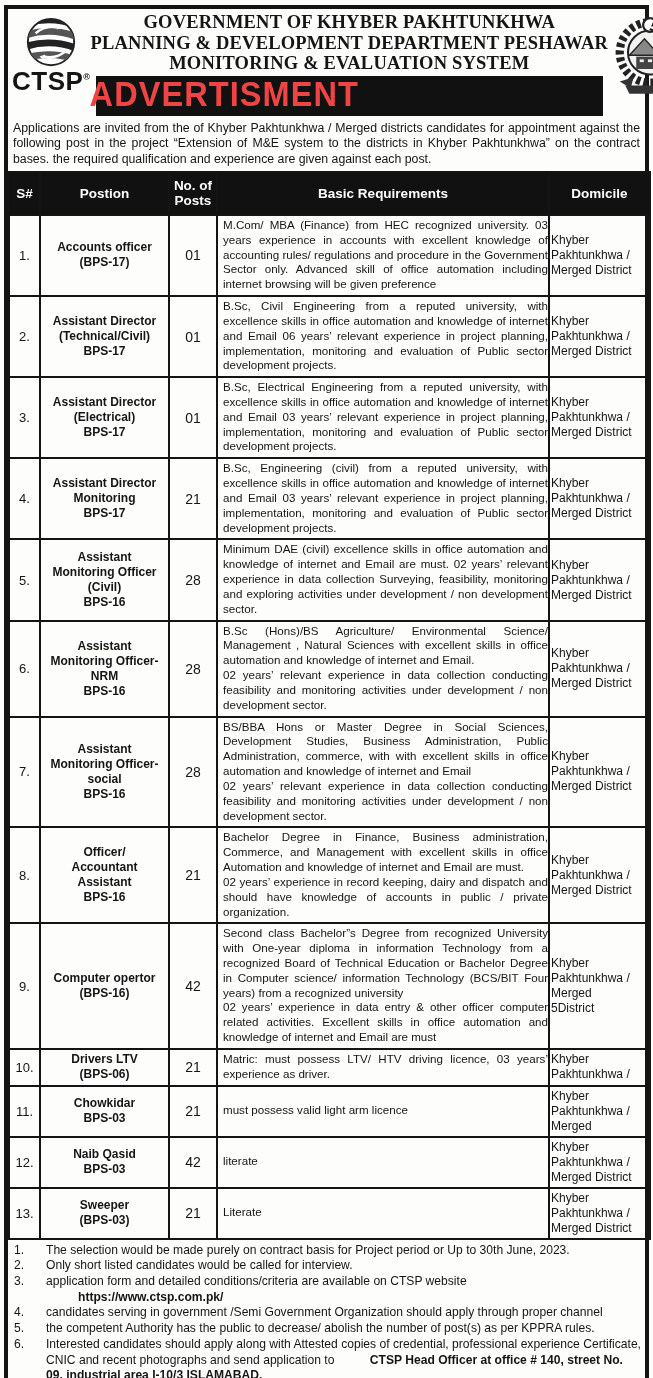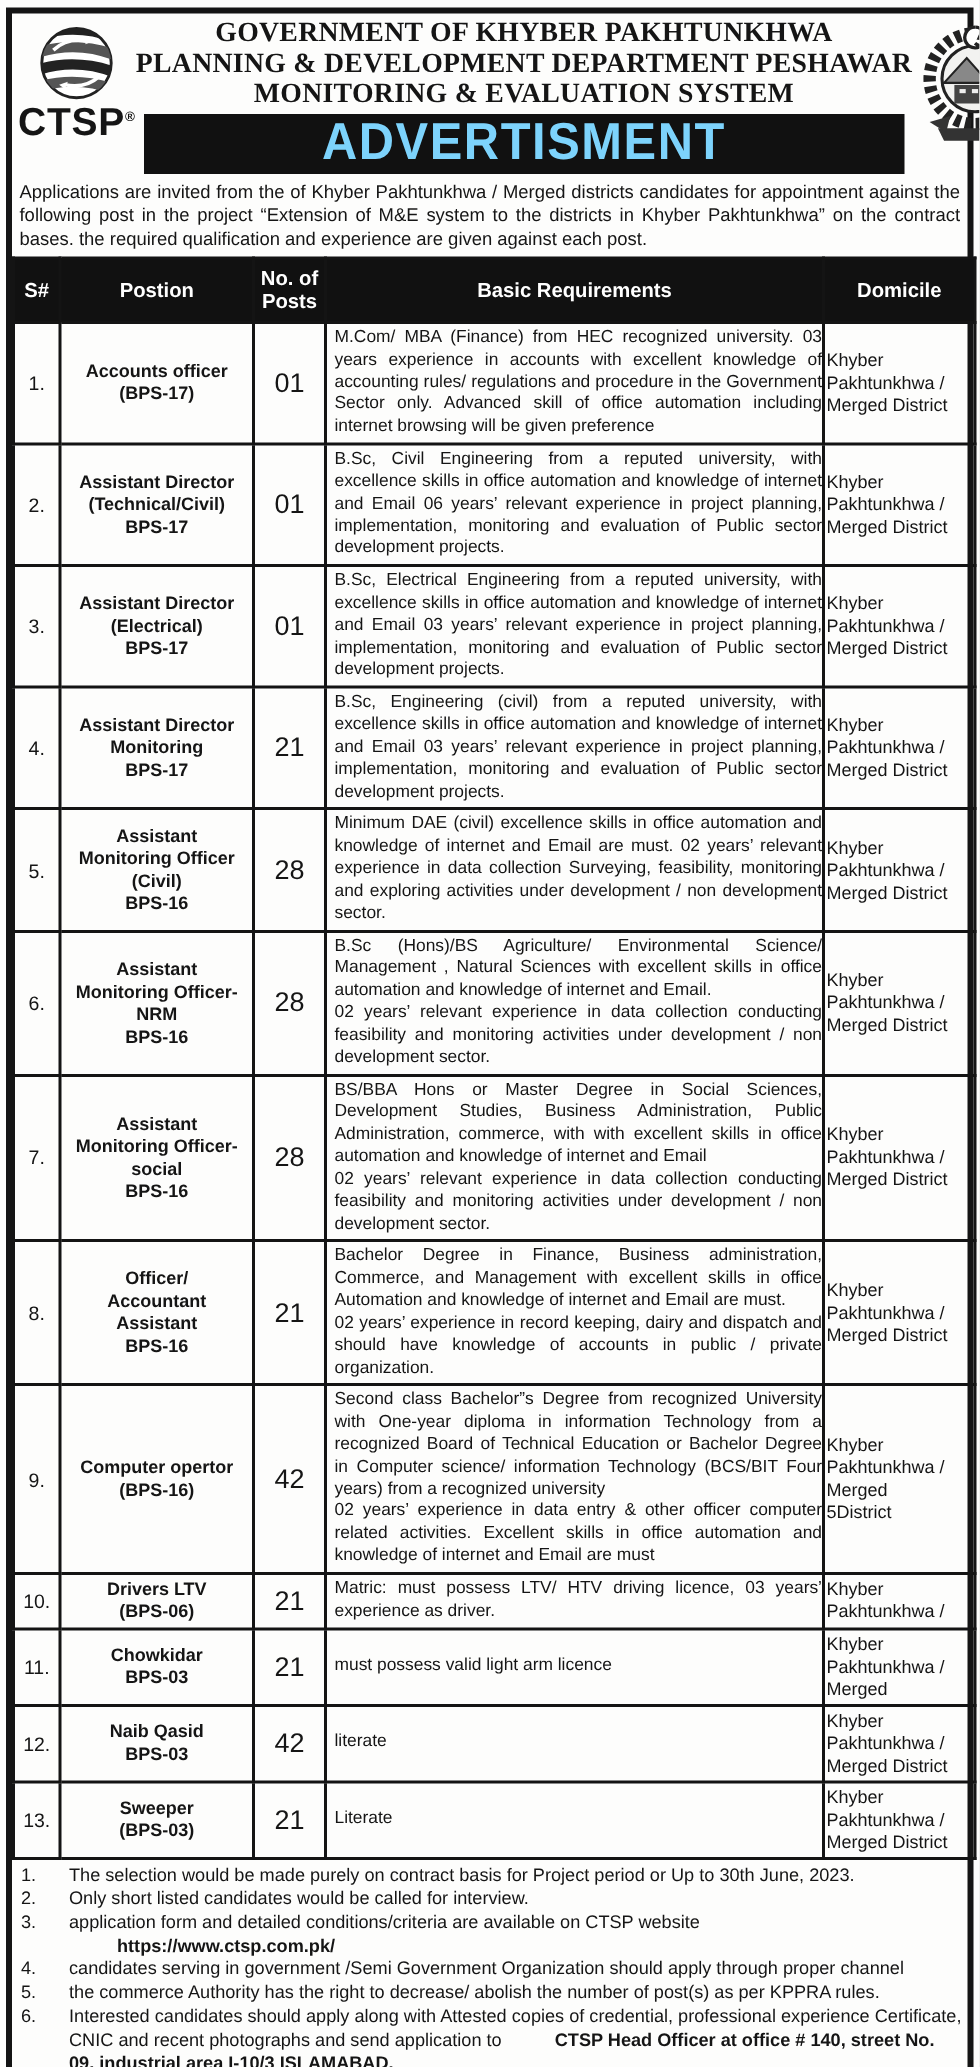--- a/index.html
+++ b/index.html
@@ -19,22 +19,22 @@
   .logo-box { width:92px; display:flex; flex-direction:column; align-items:center; justify-content:flex-start; padding-top:4px; }
   .logo-box.right { width:95px; padding-top:2px; }
   .ctsp-word { font-size:26px; font-weight:bold; letter-spacing:0.5px; line-height:1; margin-top:-2px; }
   .ctsp-word sup { font-size:9px; }
   .mast-center { flex:1; display:flex; flex-direction:column; align-items:center; }
   .title-line {
     font-family:"Liberation Serif", serif; font-weight:bold; font-size:18.5px;
     line-height:1.12; letter-spacing:0.2px; white-space:nowrap;
   }
   .banner {
-    margin-top:2px; background:#111; color:#7dd3fc; width:98%;
-    text-align:center; padding:1px 0 3px 0;
+    margin-top:2px; background:#111; color:#ef4444; width:98%;
+    padding:1px 0 3px 0;
   }
   .banner span {
     display:inline-block; font-weight:bold; font-size:31px; letter-spacing:1px;
     transform:scale(1.05,1.12); transform-origin:center;
   }
 
   
   .intro {
     padding:3px 5px 4px 5px; font-size:12.3px; line-height:1.24; text-align:justify;
   }
@@ -48,21 +48,21 @@
   col.c-sno { width:31px; }
   col.c-pos { width:129px; }
   col.c-num { width:48px; }
   col.c-req { width:332px; }
   col.c-dom { width:101px; }
   td.sno { text-align:center; font-size:13px; padding:2px; }
   td.pos {
     text-align:center; font-weight:bold; font-size:12px; line-height:1.25;
     white-space:pre-line; padding:2px 1px;
   }
-  td.num { text-align:center; font-size:18px; }
+  td.num { text-align:center; font-size:14px; }
   td.req {
     font-size:11.6px; line-height:1.28; padding:2px 0 3px 5px;
     text-align:justify; white-space:pre-line; vertical-align:top;
   }
   td.dom { text-align:left; font-size:12px; line-height:1.25; white-space:pre-line; padding:2px 1px; }
 
   
   .notes { padding:3px 4px 4px 4px; }
   .note { display:flex; font-size:12.1px; line-height:1.3; }
   .note-num { width:34px; flex:none; padding-left:2px; }
@@ -325,21 +325,21 @@
         <span class="note-body">application form and detailed conditions/criteria are available on CTSP website <b>https://www.ctsp.com.pk/</b></span>
       </div>
 
       <div class="note">
         <span class="note-num">4.</span>
         <span class="note-body">candidates serving in government /Semi Government Organization should apply through proper channel</span>
       </div>
 
       <div class="note">
         <span class="note-num">5.</span>
-        <span class="note-body">the commerce Authority has the right to decrease/ abolish the number of post(s) as per KPPRA rules.</span>
+        <span class="note-body">the competent Authority has the public to decrease/ abolish the number of post(s) as per KPPRA rules.</span>
       </div>
 
       <div class="note">
         <span class="note-num">6.</span>
         <span class="note-body">Interested candidates should apply along with Attested copies of credential, professional experience Certificate, CNIC and recent photographs and  send application to <b>CTSP Head Officer at office # 140, street No. 09, industrial area I-10/3 ISLAMABAD.</b></span>
       </div>
 
       <div class="note">
         <span class="note-num">7.</span>
         <span class="note-body">separate application is to be submitting for each post.</span>

